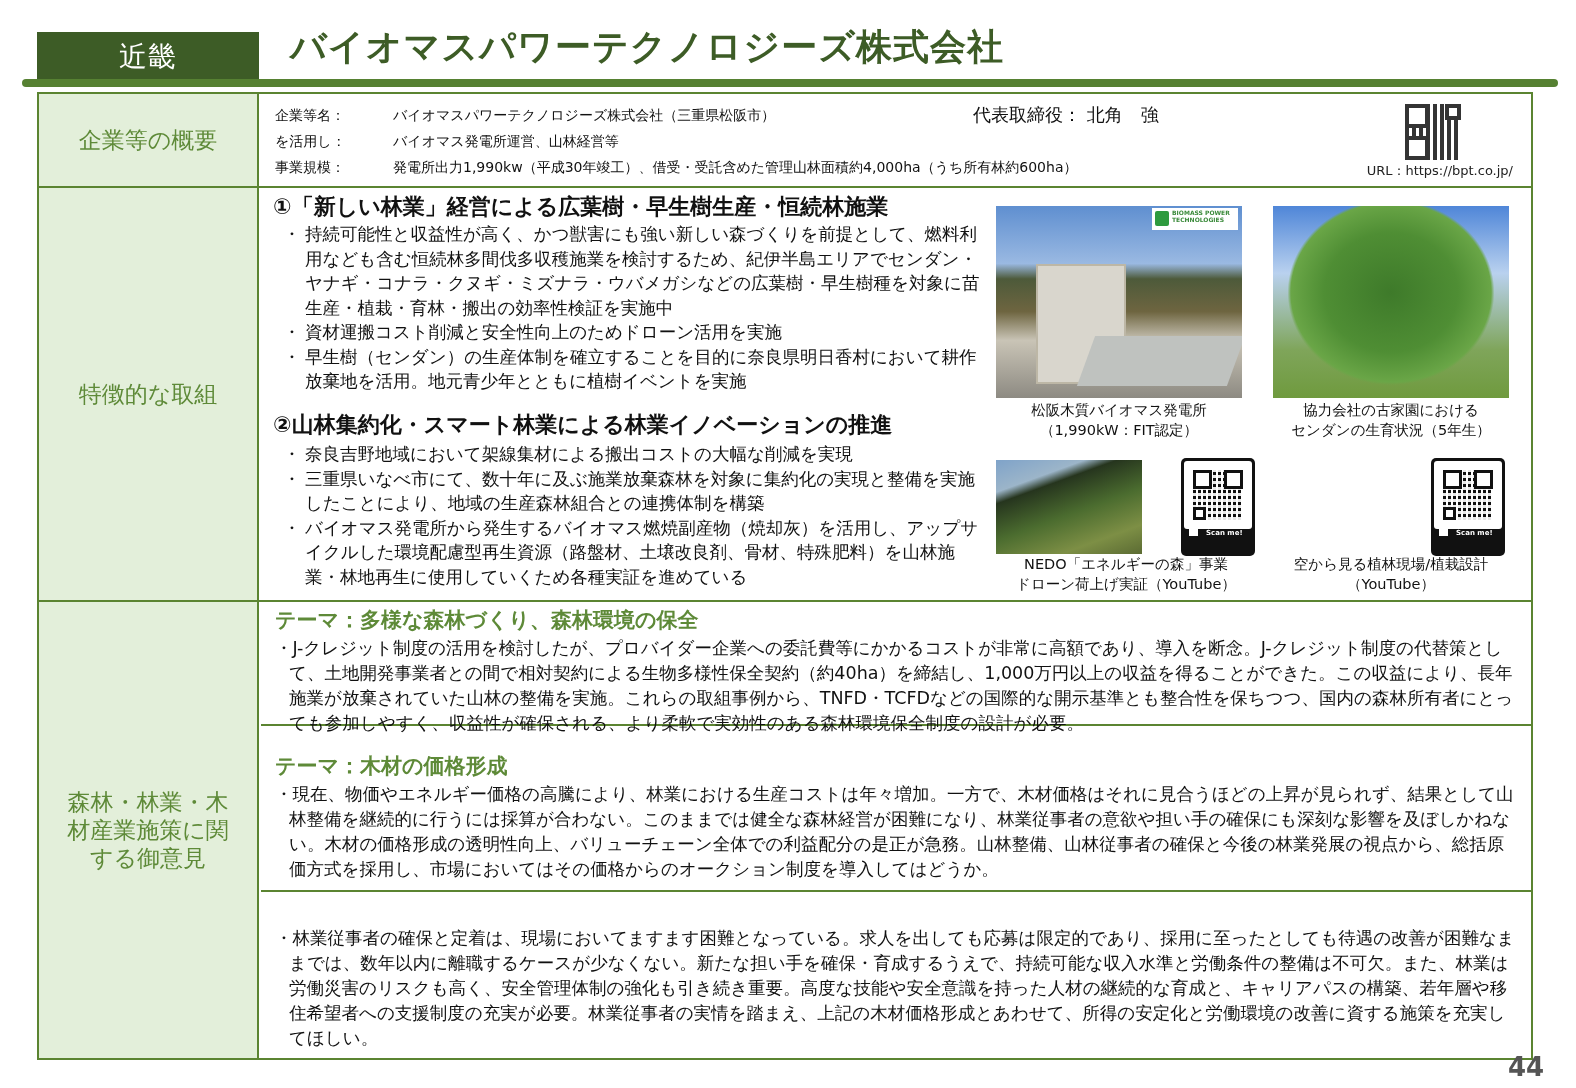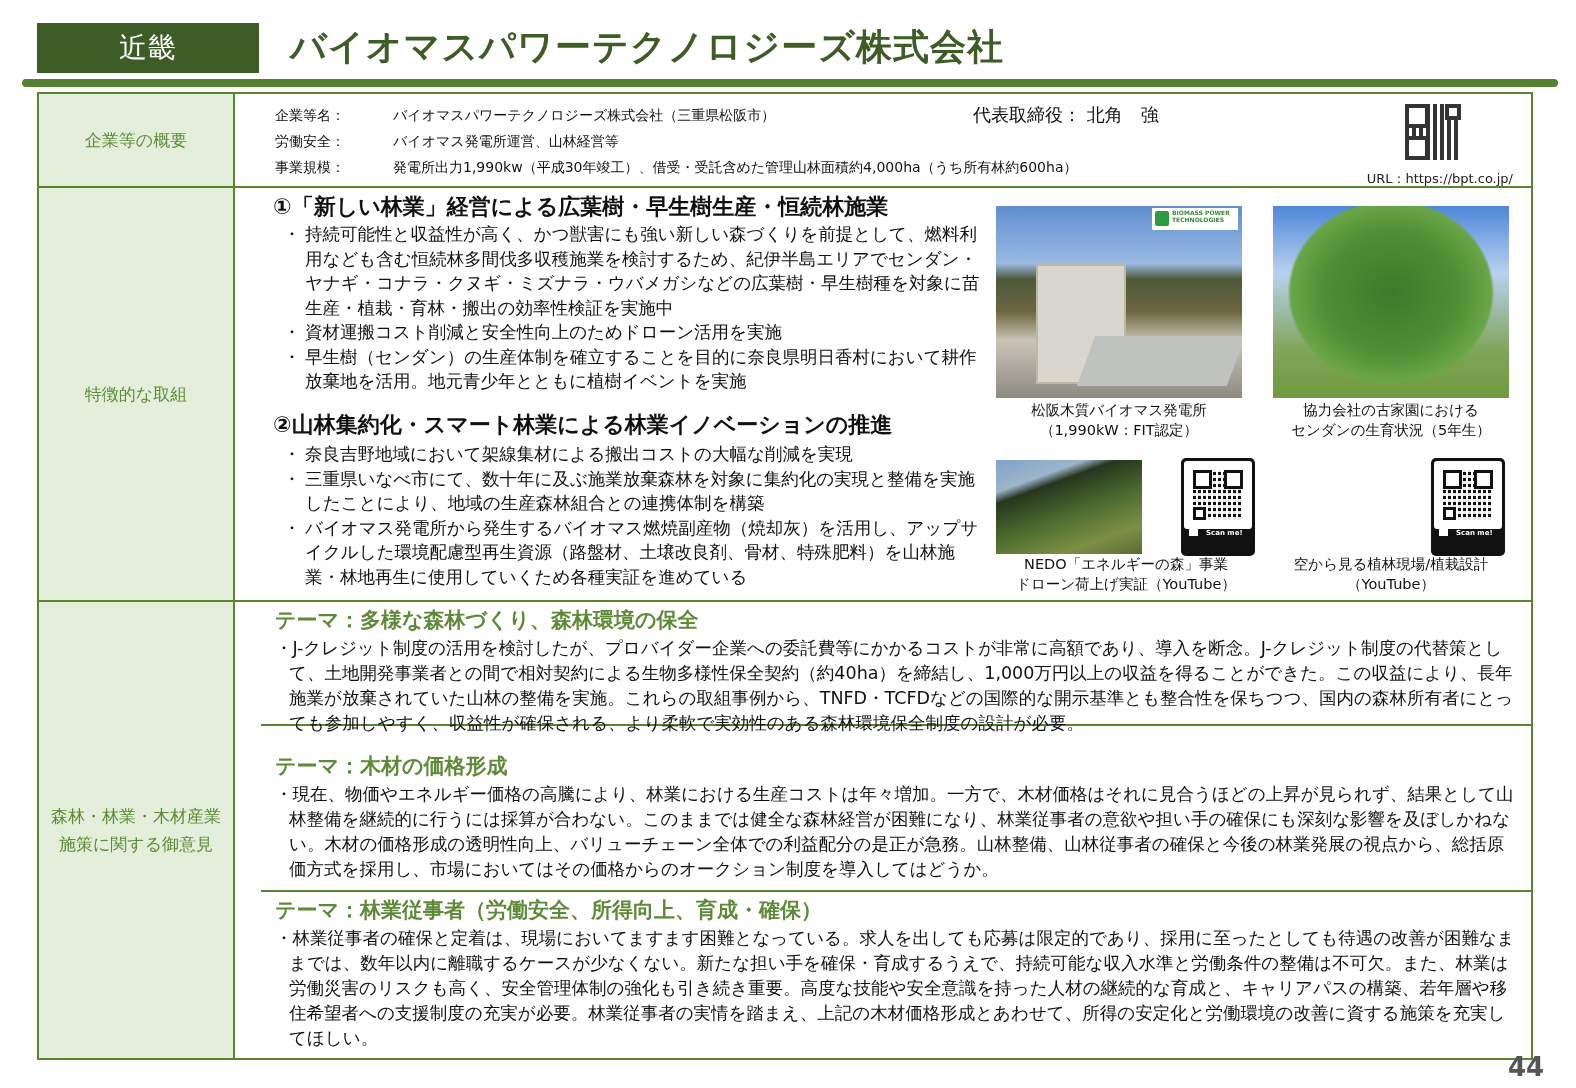--- a/index.html
+++ b/index.html
@@ -1,43 +1,43 @@
 <!DOCTYPE html>
 <html><head>
 <meta charset="utf-8">
 <style>
   * { box-sizing: border-box; margin: 0; padding: 0; }
   html, body { width: 1576px; height: 1088px; background: #ffffff; overflow: hidden; }
   body { position: relative; font-family: "DejaVu Sans", "Liberation Sans", sans-serif; color: #111; }
 
   .region-badge {
-    position: absolute; left: 37px; top: 23px; width: 222px; height: 50px;
+    position: absolute; left: 37px; top: 32px; width: 222px; height: 50px;
     background: #3d5c26; color: #fff; font-size: 28px; line-height: 50px; text-align: center;
     letter-spacing: 1px;
   }
   .page-title {
     position: absolute; left: 290px; top: 22px; height: 50px; line-height: 50px;
     color: #3d5c26; font-size: 36px; font-weight: bold; letter-spacing: 1px;
   }
   .title-rule {
     position: absolute; left: 22px; top: 79px; width: 1536px; height: 8px;
     background: #568132; border-radius: 4px;
   }
 
   .main-table {
     position: absolute; left: 37px; top: 92px; width: 1496px; height: 968px;
     border: 2px solid #5b8431;
   }
   .row { position: absolute; left: 0; width: 100%; border-bottom: 2px solid #5b8431; }
   .row.last { border-bottom: none; }
   .label-cell {
-    position: absolute; left: 0; top: 0; bottom: 0; width: 196px;
+    position: absolute; left: 0; top: 0; bottom: 0; width: 220px;
     background: #e3efda; border-right: 2px solid #5b8431;
     display: flex; align-items: center; justify-content: center; text-align: center;
-    color: #5e8a38; font-size: 17px; line-height: 28px;
+    color: #5e8a38; font-size: 23px; line-height: 28px;
   }
   .content-cell { position: absolute; left: 222px; top: 0; right: 0; bottom: 0; }
 
   
   .row-overview { top: 0; height: 94px; }
   .ov-line { position: absolute; left: 14px; font-size: 14px; line-height: 26px; white-space: nowrap; }
   .ov-line .k { display: inline-block; width: 118px; }
   .ov-rep { position: absolute; left: 712px; top: 8px; font-size: 18px; line-height: 26px; white-space: nowrap; }
   .qr-small {
     position: absolute; right: 70px; top: 10px; width: 56px; height: 56px;
@@ -45,21 +45,21 @@
       repeating-linear-gradient(90deg, #111 0 4px, #fff 4px 7px),
       #fff;
     opacity: .85;
   }
   .qr-small::before, .qr-small::after {
     content: ""; position: absolute; width: 16px; height: 16px; border: 4px solid #111; background: #fff;
   }
   .qr-small::before { left: 0; top: 0; }
   .qr-small::after { left: 0; bottom: 0; }
   .qr-small .qr-corner { position:absolute; right:0; top:0; width:16px; height:16px; border:4px solid #111; background:#fff; }
-  .url-text { position: absolute; right: 18px; top: 68px; font-size: 13px; color: #222; margin-top: 8px; }
+  .url-text { position: absolute; right: 18px; top: 68px; font-size: 13px; color: #222; }
 
   
   .row-init { top: 94px; height: 414px; }
   .sec-head { position: absolute; left: 12px; font-size: 22px; font-weight: bold; white-space: nowrap; }
   .bullets { position: absolute; left: 22px; width: 700px; list-style: none; }
   .bullets li { font-size: 17.5px; line-height: 24.5px; padding-left: 22px; position: relative; }
   .bullets li::before { content: "・"; position: absolute; left: 0; top: 0; }
 
   .photo { position: absolute; overflow: hidden; }
   .photo-plant {
@@ -131,21 +131,21 @@
   <div class="row row-overview">
     <div class="label-cell">企業等の概要</div>
     <div class="content-cell">
       <div class="ov-line" style="top:8px;">
         <span class="k">企業等名：</span><span>バイオマスパワーテクノロジーズ株式会社（三重県松阪市）</span>
       </div>
       <div class="ov-rep">
         <span>代表取締役：</span>&nbsp;<span>北角　強</span>
       </div>
       <div class="ov-line" style="top:34px;">
-        <span class="k">労働安全：</span><span>バイオマス発電所運営、山林経営等</span>
+        <span class="k">を活用し：</span><span>バイオマス発電所運営、山林経営等</span>
       </div>
       <div class="ov-line" style="top:60px;">
         <span class="k">事業規模：</span><span>発電所出力1,990kw（平成30年竣工）、借受・受託含めた管理山林面積約4,000ha（うち所有林約600ha）</span>
       </div>
       <div class="qr-small">
           <span class="qr-corner"></span>
         </div>
       <div class="url-text">URL：https://bpt.co.jp/</div>
     </div>
   </div>
@@ -218,20 +218,19 @@
     <div class="content-cell">
       <div class="theme" style="top:0; height:124px;">
         <div class="theme-head">テーマ：多様な森林づくり、森林環境の保全</div>
         <div class="theme-body">・J-クレジット制度の活用を検討したが、プロバイダー企業への委託費等にかかるコストが非常に高額であり、導入を断念。J-クレジット制度の代替策として、土地開発事業者との間で相対契約による生物多様性保全契約（約40ha）を締結し、1,000万円以上の収益を得ることができた。この収益により、長年施業が放棄されていた山林の整備を実施。これらの取組事例から、TNFD・TCFDなどの国際的な開示基準とも整合性を保ちつつ、国内の森林所有者にとっても参加しやすく、収益性が確保される、より柔軟で実効性のある森林環境保全制度の設計が必要。</div>
       </div>
       <div class="theme" style="top:146px; height:144px;">
         <div class="theme-head">テーマ：木材の価格形成</div>
         <div class="theme-body">・現在、物価やエネルギー価格の高騰により、林業における生産コストは年々増加。一方で、木材価格はそれに見合うほどの上昇が見られず、結果として山林整備を継続的に行うには採算が合わない。このままでは健全な森林経営が困難になり、林業従事者の意欲や担い手の確保にも深刻な影響を及ぼしかねない。木材の価格形成の透明性向上、バリューチェーン全体での利益配分の是正が急務。山林整備、山林従事者の確保と今後の林業発展の視点から、総括原価方式を採用し、市場においてはその価格からのオークション制度を導入してはどうか。</div>
       </div>
       <div class="theme last" style="top:290px; height:166px;">
-        <div class="theme-head">テーマ：林業従事者（労働安全、所得向上、育成・確保）</div>
         <div class="theme-body">・林業従事者の確保と定着は、現場においてますます困難となっている。求人を出しても応募は限定的であり、採用に至ったとしても待遇の改善が困難なままでは、数年以内に離職するケースが少なくない。新たな担い手を確保・育成するうえで、持続可能な収入水準と労働条件の整備は不可欠。また、林業は労働災害のリスクも高く、安全管理体制の強化も引き続き重要。高度な技能や安全意識を持った人材の継続的な育成と、キャリアパスの構築、若年層や移住希望者への支援制度の充実が必要。林業従事者の実情を踏まえ、上記の木材価格形成とあわせて、所得の安定化と労働環境の改善に資する施策を充実してほしい。</div>
       </div>
     </div>
   </div>
 </div>
 
 <div class="page-num">44</div>
 
 </body></html>

